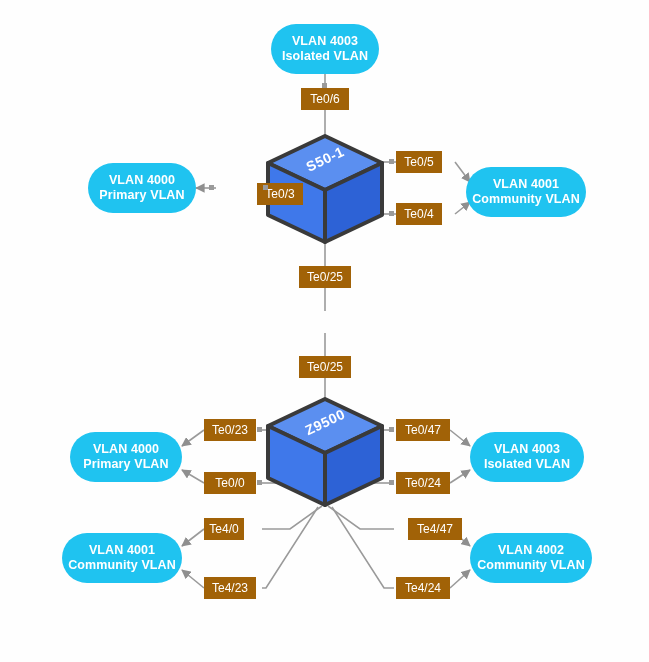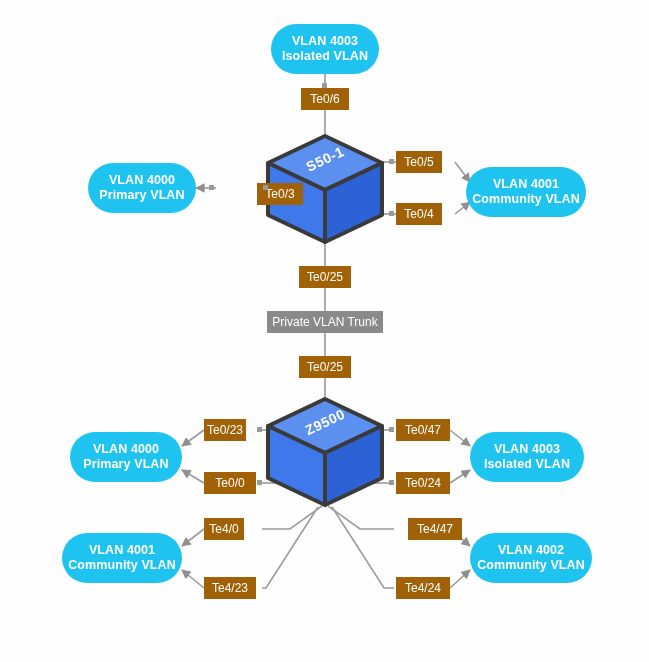--- a/index.html
+++ b/index.html
@@ -218,25 +218,24 @@
   <div class="dot" style="left:263px; top:185px;"></div>
 
   <div class="port" style="left:396px; top:151px; width:46px;">Te0/5</div>
   <div class="dot" style="left:389px; top:159px;"></div>
 
   <div class="port" style="left:396px; top:203px; width:46px;">Te0/4</div>
   <div class="dot" style="left:389px; top:211px;"></div>
 
   <div class="port" style="left:299px; top:266px; width:52px;">Te0/25</div>
 
-  <div class="trunk" style="left:267px; top:311px; width:116px;">Private VLAN Trunk</div>
 
   <div class="port" style="left:299px; top:356px; width:52px;">Te0/25</div>
 
-  <div class="port" style="left:204px; top:419px; width:42px;">Te0/23</div>
+  <div class="port" style="left:204px; top:419px; width:52px;">Te0/23</div>
   <div class="dot" style="left:257px; top:427px;"></div>
 
   <div class="port" style="left:204px; top:472px; width:52px;">Te0/0</div>
   <div class="dot" style="left:257px; top:480px;"></div>
 
   <div class="port" style="left:204px; top:518px; width:40px;">Te4/0</div>
 
   <div class="port" style="left:204px; top:577px; width:52px;">Te4/23</div>
 
   <div class="port" style="left:396px; top:419px; width:54px;">Te0/47</div>

